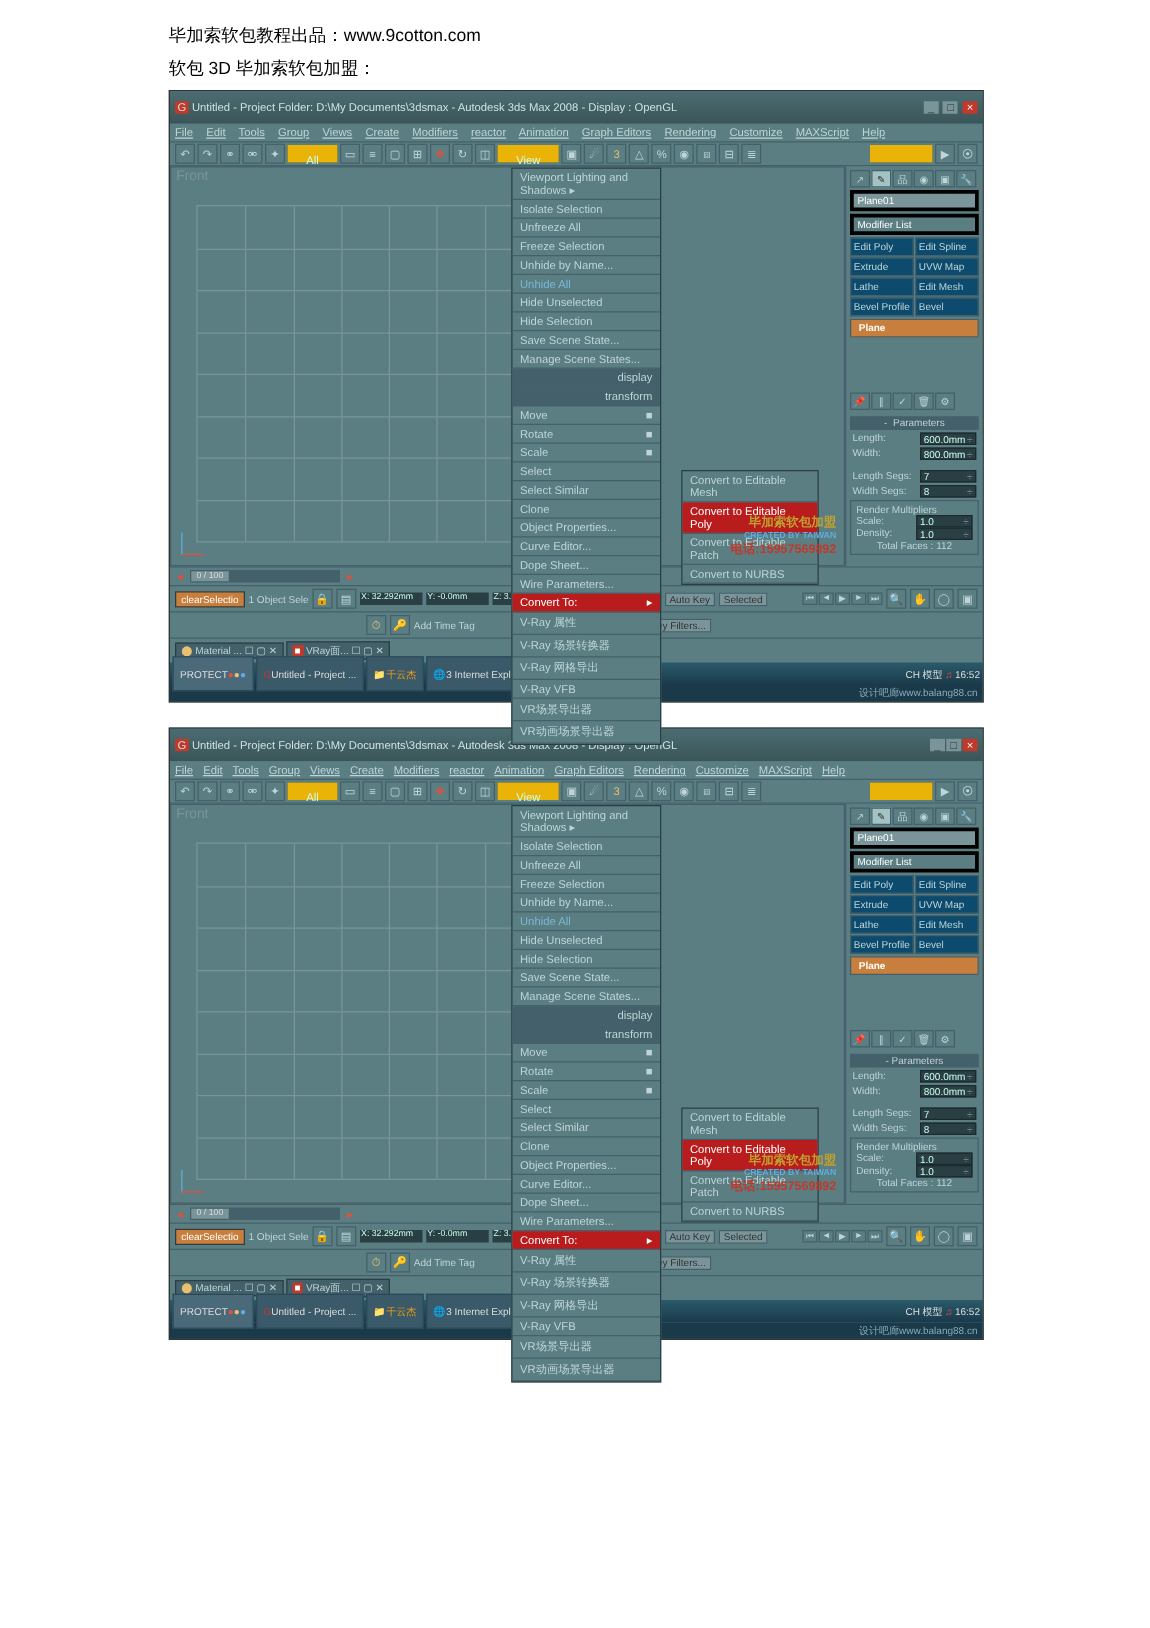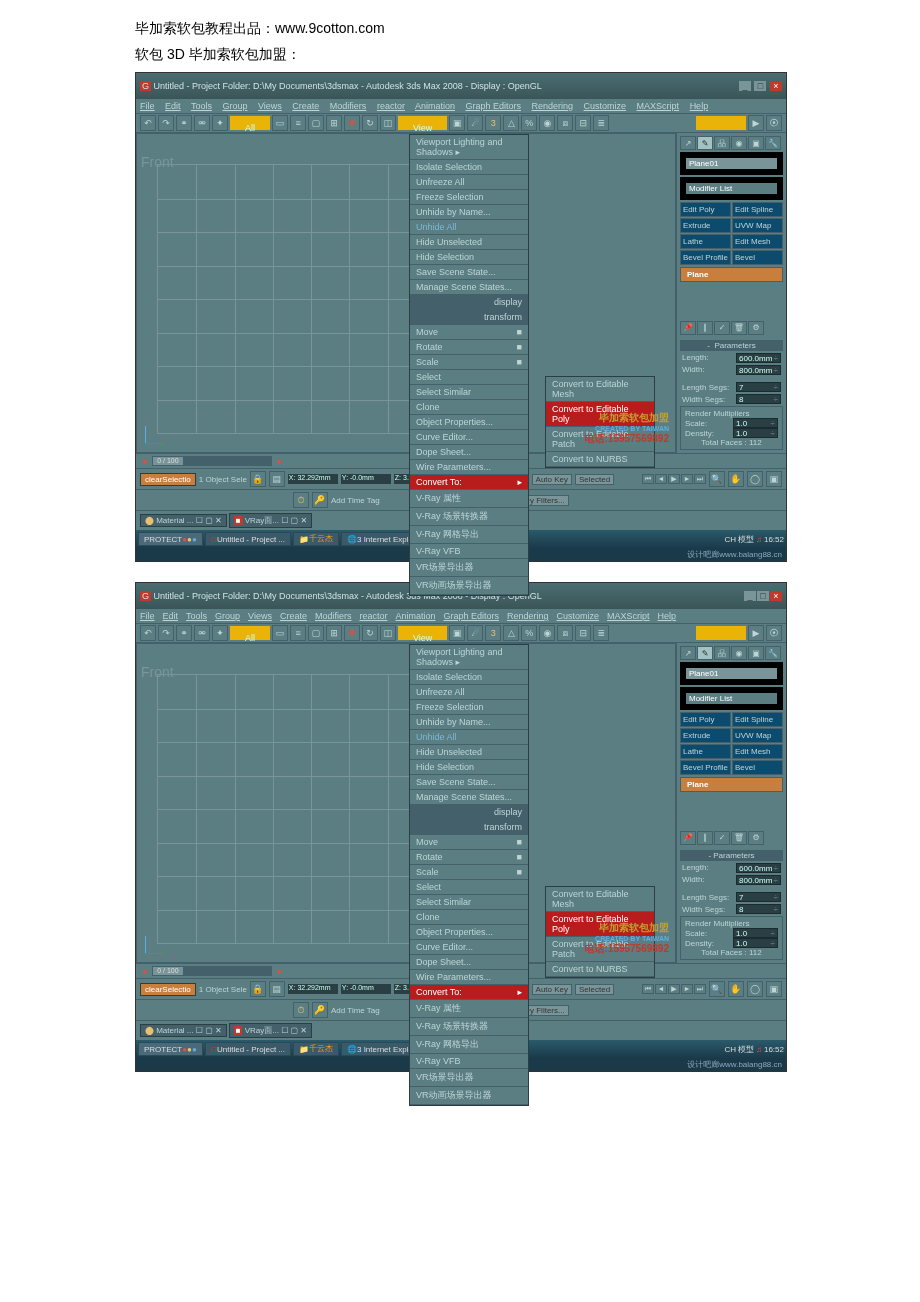--- a/index.html
+++ b/index.html
@@ -10,56 +10,56 @@
 .tb-btns span{display:inline-block;width:12px;height:10px;background:#7a9599;margin-left:1px;text-align:center;line-height:10px;color:#333}
 .tb-btns .close{background:#c0392b;color:#fff}
 .tb-btns .max{background:#7a9599}
 .menubar{background:#5b7e83;padding:2px 4px;color:#bdd5d6;font-size:9px}
 .menubar span{margin-right:8px;text-decoration:underline}
 .toolbar{background:#5b7e83;border-top:1px solid #44606a;border-bottom:1px solid #44606a;padding:2px 4px;display:flex;gap:2px;align-items:center;height:20px}
 .tb-btn{width:16px;height:16px;background:#5b7e83;border:1px solid #44606a;display:inline-flex;align-items:center;justify-content:center;color:#bdd5d6;font-size:9px}
 .tb-drop{background:#2a3f44;border:7px solid #eab308;min-width:40px;height:14px;color:#cfe;padding:0 8px;font-size:9px}
 .main{display:flex;height:320px}
 .viewport{flex:1;background:#5b7e83;position:relative;border:1px solid #44606a}
-.vp-label{position:absolute;top:20px;left:4px;color:#7a9599;font-size:14px}
+.vp-label{position:absolute;top:1px;left:4px;color:#7a9599;font-size:11px}
 .grid-area{position:absolute;top:30px;left:20px;width:270px;height:270px;border:1px solid #7a9599}
 .grid-area .gl{position:absolute;background:#7a9599}
 .grid-area .gl.h{width:100%;height:1px}
 .grid-area .gl.v{height:100%;width:1px}
 .axis{position:absolute;bottom:8px;left:8px;width:20px;height:20px}
 .axis .y{position:absolute;bottom:0;left:0;width:1px;height:18px;background:#5dade2}
 .axis .x{position:absolute;bottom:0;left:0;width:18px;height:1px;background:#e74c3c}
 .ctx{position:absolute;top:0;left:272px;width:120px;background:#5b7e83;border:1px solid #2a3f44;font-size:9px}
 .ctx-item{padding:2px 6px;color:#bdd5d6;border-bottom:1px solid #44606a}
 .ctx-item.hl{background:#b91c1c;color:#fff}
 .ctx-sub{position:absolute;top:195px;left:408px;width:110px;background:#5b7e83;border:1px solid #2a3f44;font-size:9px}
 .cmdpanel{width:110px;background:#5b7e83;border-left:1px solid #44606a;padding:3px;display:flex;flex-direction:column;gap:2px}
 .panel-tabs{display:flex;flex-wrap:wrap;gap:1px}
 .panel-tab{width:16px;height:14px;border:1px solid #44606a;background:#5b7e83;display:flex;align-items:center;justify-content:center;color:#bdd5d6;font-size:8px}
 .panel-tab.active{background:#a3c2c3;color:#333}
-.drop{background:#7a9599;border:6px solid #000000;padding:1px 3px;font-size:8px;color:#fff}
+.drop{background:#7a9599;border:3px solid #000000;padding:1px 3px;font-size:8px;color:#fff}
 .btn-grid{display:grid;grid-template-columns:1fr 1fr;gap:1px}
 .pbtn{background:#0c4a6e;border:1px solid #44606a;padding:2px;font-size:8px;color:#bdd5d6}
 .pbtn.active{background:#c87f3d;color:#fff;font-weight:bold}
 .rollup{background:#44606a;text-align:center;padding:1px;font-size:8px;margin-top:3px}
-.param-row{display:flex;justify-content:space-between;align-items:center;font-size:8px;padding:0 2px}
+.param-row{display:flex;justify-content:space-between;font-size:8px;padding:0 2px}
 .spinner{background:#2a3f44;border:1px solid #1a2a2e;width:45px;height:10px;color:#cfe;padding:0 2px;font-size:8px;display:flex;justify-content:space-between}
 .spinner::after{content:"÷";color:#7a9599}
 .fieldset{border:1px solid #44606a;padding:2px;font-size:8px}
 .fieldset-title{font-size:8px;margin-top:-6px;background:#5b7e83;display:inline;padding:0 2px}
 .watermark{position:absolute;bottom:6px;right:6px;text-align:right;font-size:10px;color:#c0392b;font-weight:bold}
 .watermark .wm1{color:#c0a030}
 .timebar{background:#5b7e83;border-top:1px solid #44606a;padding:2px 4px;display:flex;align-items:center;gap:4px;font-size:8px}
 .slider{flex:0 0 120px;height:10px;background:#44606a;position:relative}
 .slider-thumb{position:absolute;width:30px;height:8px;background:#7a9599;top:1px;left:1px;font-size:7px;text-align:center;color:#ddd}
 .statusbar{background:#5b7e83;padding:2px 4px;display:flex;align-items:center;gap:3px;font-size:8px;border-top:1px solid #44606a}
 .spin-sm{background:#2a3f44;width:50px;height:10px;font-size:7px;color:#cfe;padding:0 1px;display:inline-block}
 .abtn{background:#7a9599;border:1px solid #44606a;padding:0 3px;font-size:8px;color:#333}
 .taskbar{background:linear-gradient(#2a5a6a,#1a3a4a);height:18px;display:flex;align-items:center;padding:0 2px;font-size:8px;color:#ddd;gap:2px}
-.task{background:#3a5a6a;border:1px solid #2a4a5a;padding:1px 5px;height:14px;display:flex;align-items:flex-end}
+.task{background:#3a5a6a;border:1px solid #2a4a5a;padding:1px 5px;height:28px;display:flex;align-items:center}
 .task.protect{background:#4a6a7a}
 .task.orange{color:#f39c12}
 .tray{margin-left:auto;display:flex;align-items:center;gap:2px}
 .lowbar{background:#5b7e83;padding:2px 4px;display:flex;gap:2px;font-size:8px;border-top:1px solid #44606a;align-items:center}
 .tab-item{background:#44606a;padding:1px 4px;border:1px solid #2a3f44}
 .red-h{background:#c0392b;color:#fff;padding:0 2px}
 .playback{display:flex;gap:1px}
 .playback .pb{width:12px;height:10px;background:#5b7e83;border:1px solid #44606a;color:#bdd5d6;text-align:center;font-size:7px}
 </style>
 </head>

